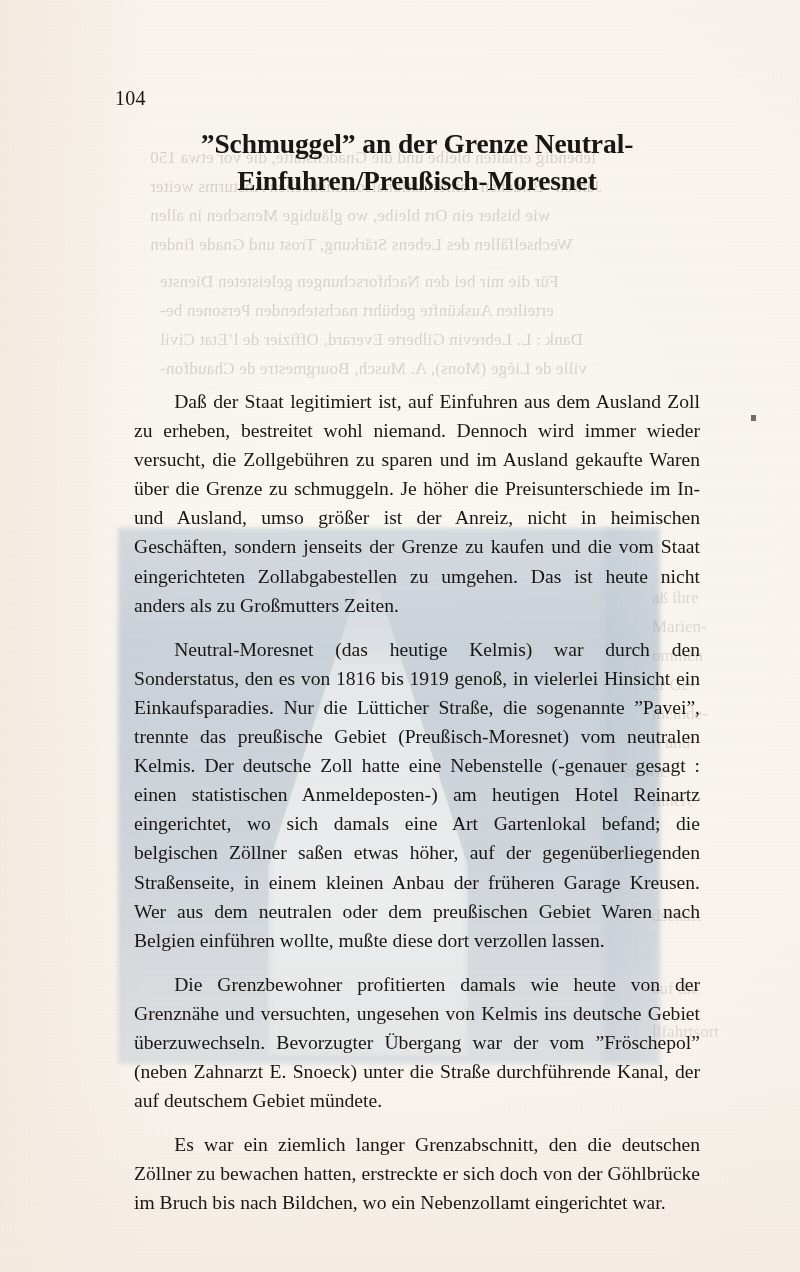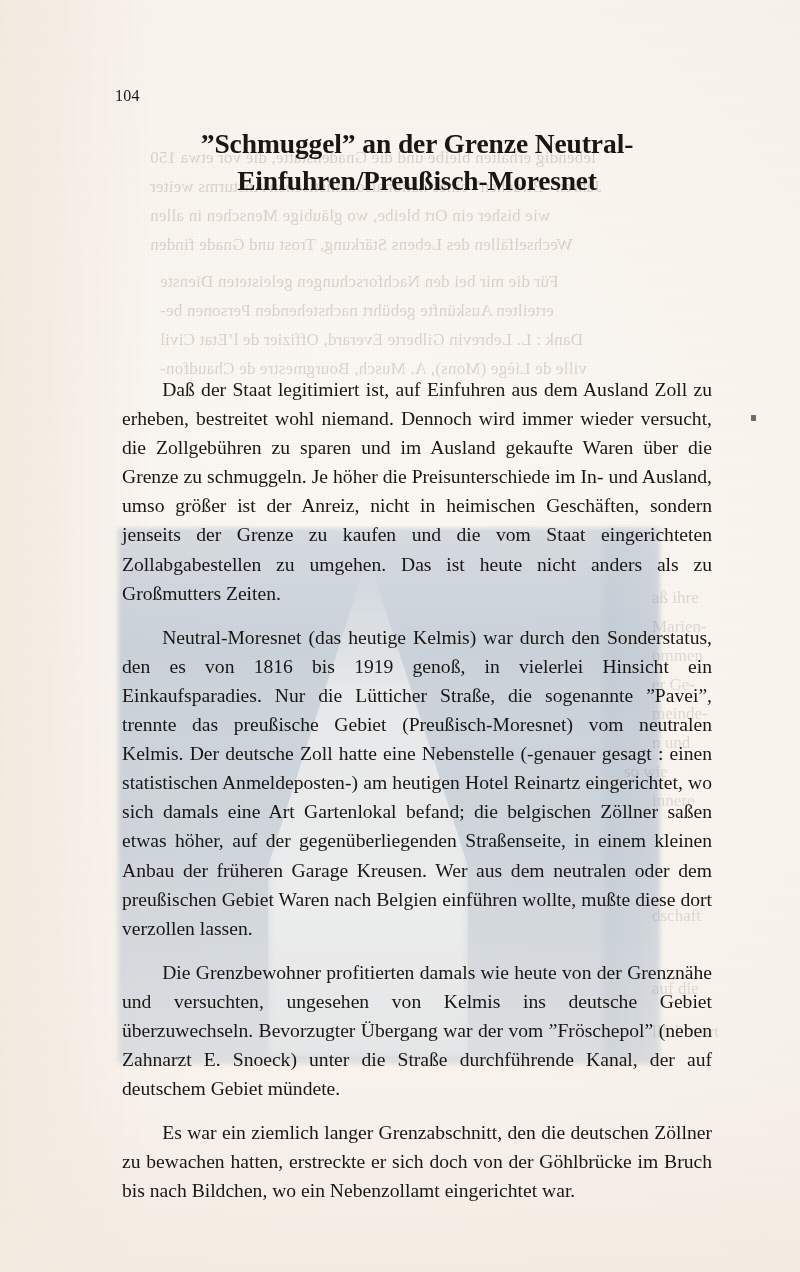--- a/index.html
+++ b/index.html
@@ -124,21 +124,21 @@
     position: absolute;
     left: 0; top: 0;
     width: 800px;
     height: 1272px;
   }
 
   .folio {
     position: absolute;
     left: 115px;
     top: 88px;
-    font-size: 16px;
+    font-size: 20px;
     line-height: 1;
     letter-spacing: 0.3px;
   }
 
   .title {
     position: absolute;
     left: 122px;
     top: 108px;
     width: 590px;
     text-align: center;
@@ -167,21 +167,21 @@
     left: 122px;
     top: 375px;
     width: 590px;
     font-size: 19.6px;
     line-height: 29.1px;
     text-align: justify;
     text-justify: inter-word;
     hyphens: none;
   }
   .body p {
-    margin: 0;
+    margin: 12px;
     text-indent: 2.05em;
   }
   .body p + p {
     margin-top: 15px;
   }
 </style>
 </head>
 <body>
 
 <div class="page">

